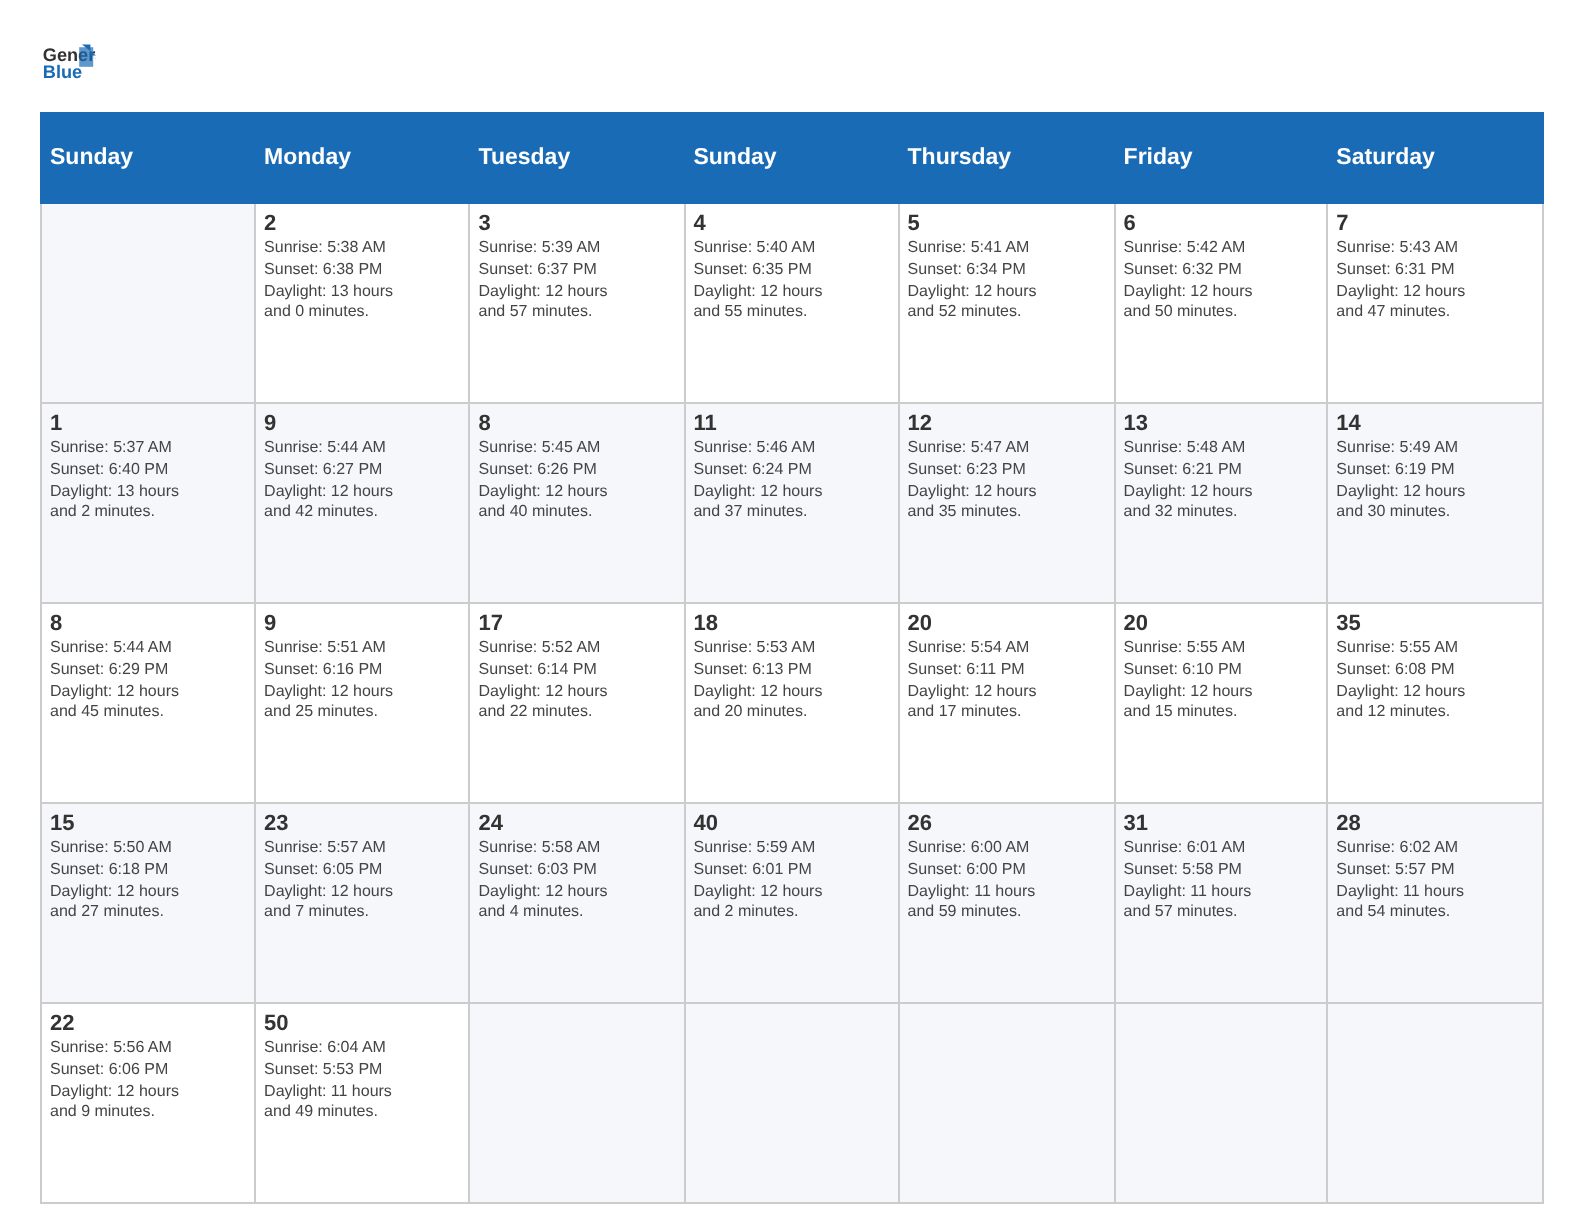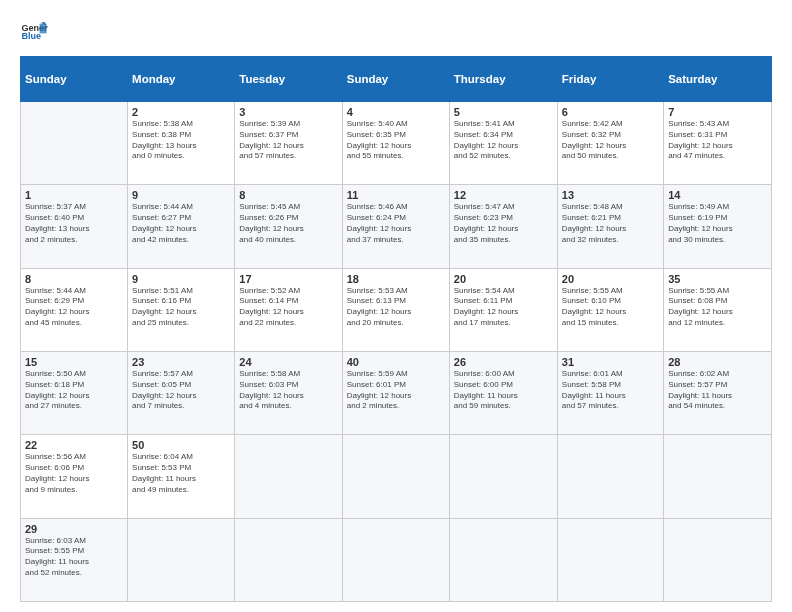--- a/index.html
+++ b/index.html
@@ -253,27 +253,15 @@
           <td>
             <span class="day-number">50</span>
             <div class="day-info">Sunrise: 6:04 AM<br>Sunset: 5:53 PM<br>Daylight: 11 hours<br>and 49 minutes.</div>
           </td>
           <td class="empty"></td>
           <td class="empty"></td>
           <td class="empty"></td>
           <td class="empty"></td>
           <td class="empty"></td>
         </tr>
-        <tr>
-          <td>
-            <span class="day-number">29</span>
-            <div class="day-info">Sunrise: 6:03 AM<br>Sunset: 5:55 PM<br>Daylight: 11 hours<br>and 52 minutes.</div>
-          </td>
-          <td class="empty"></td>
-          <td class="empty"></td>
-          <td class="empty"></td>
-          <td class="empty"></td>
-          <td class="empty"></td>
-          <td class="empty"></td>
-        </tr>
       </tbody>
   </table>
 </div>
 
 </body></html>

